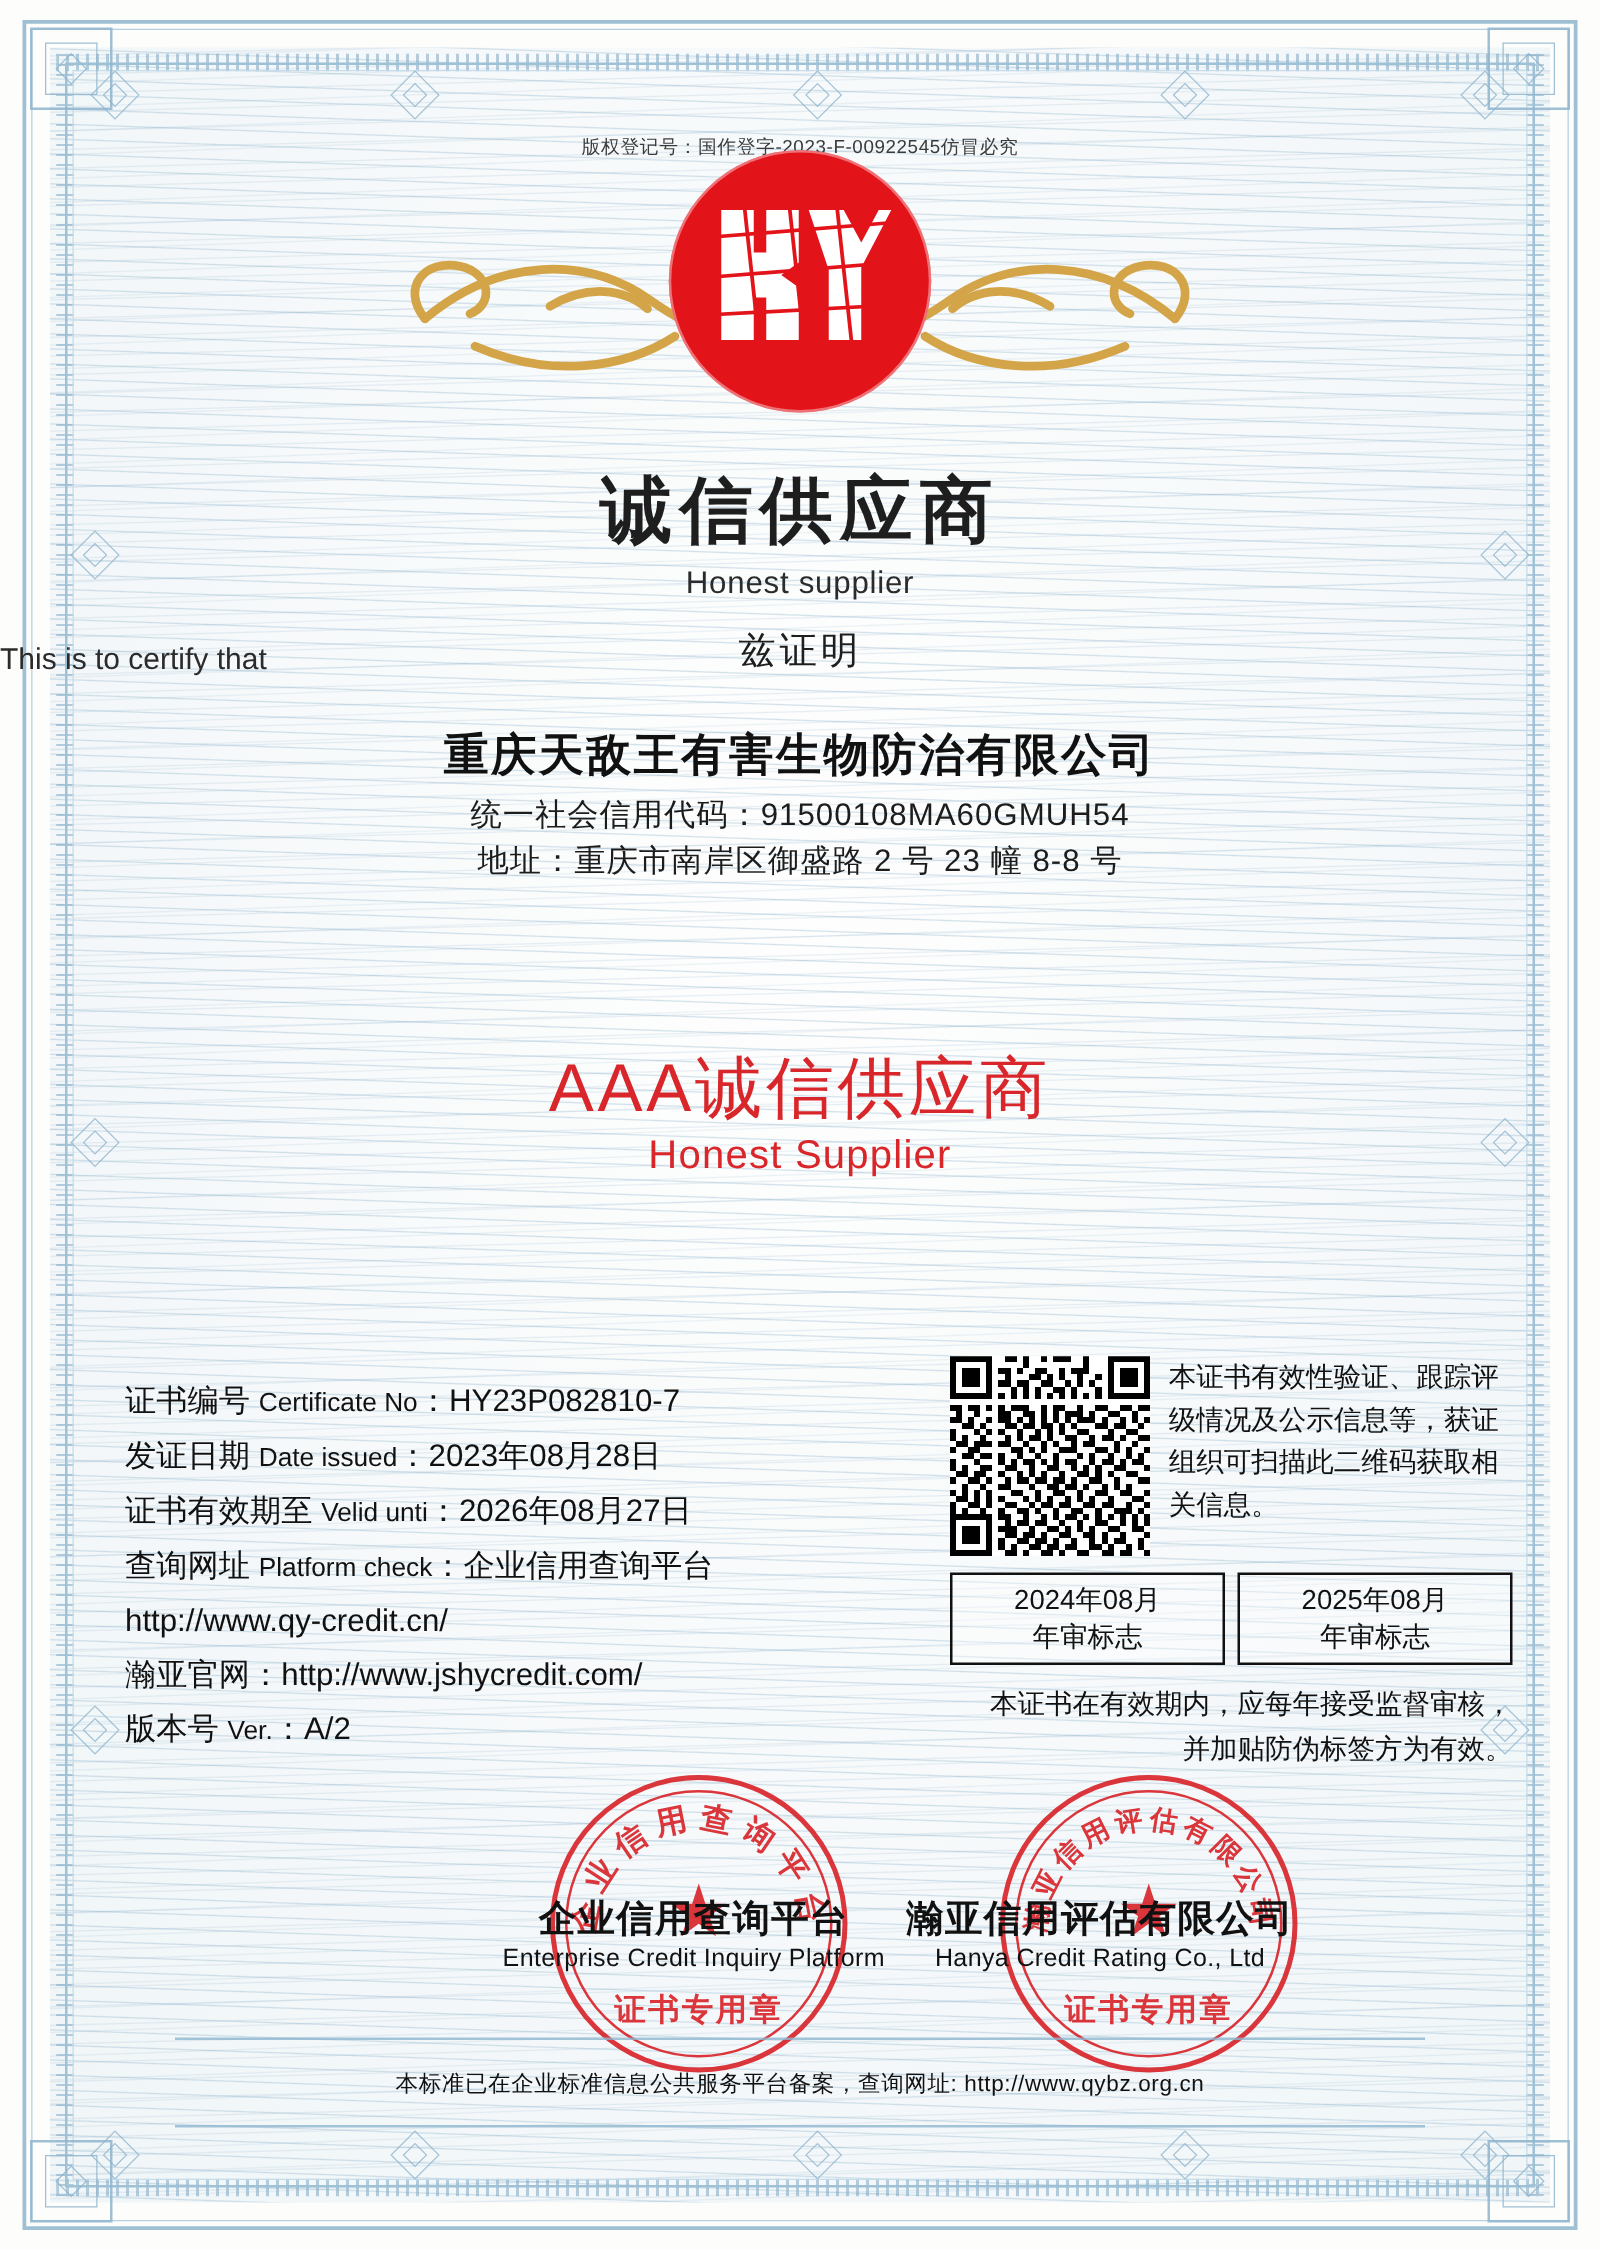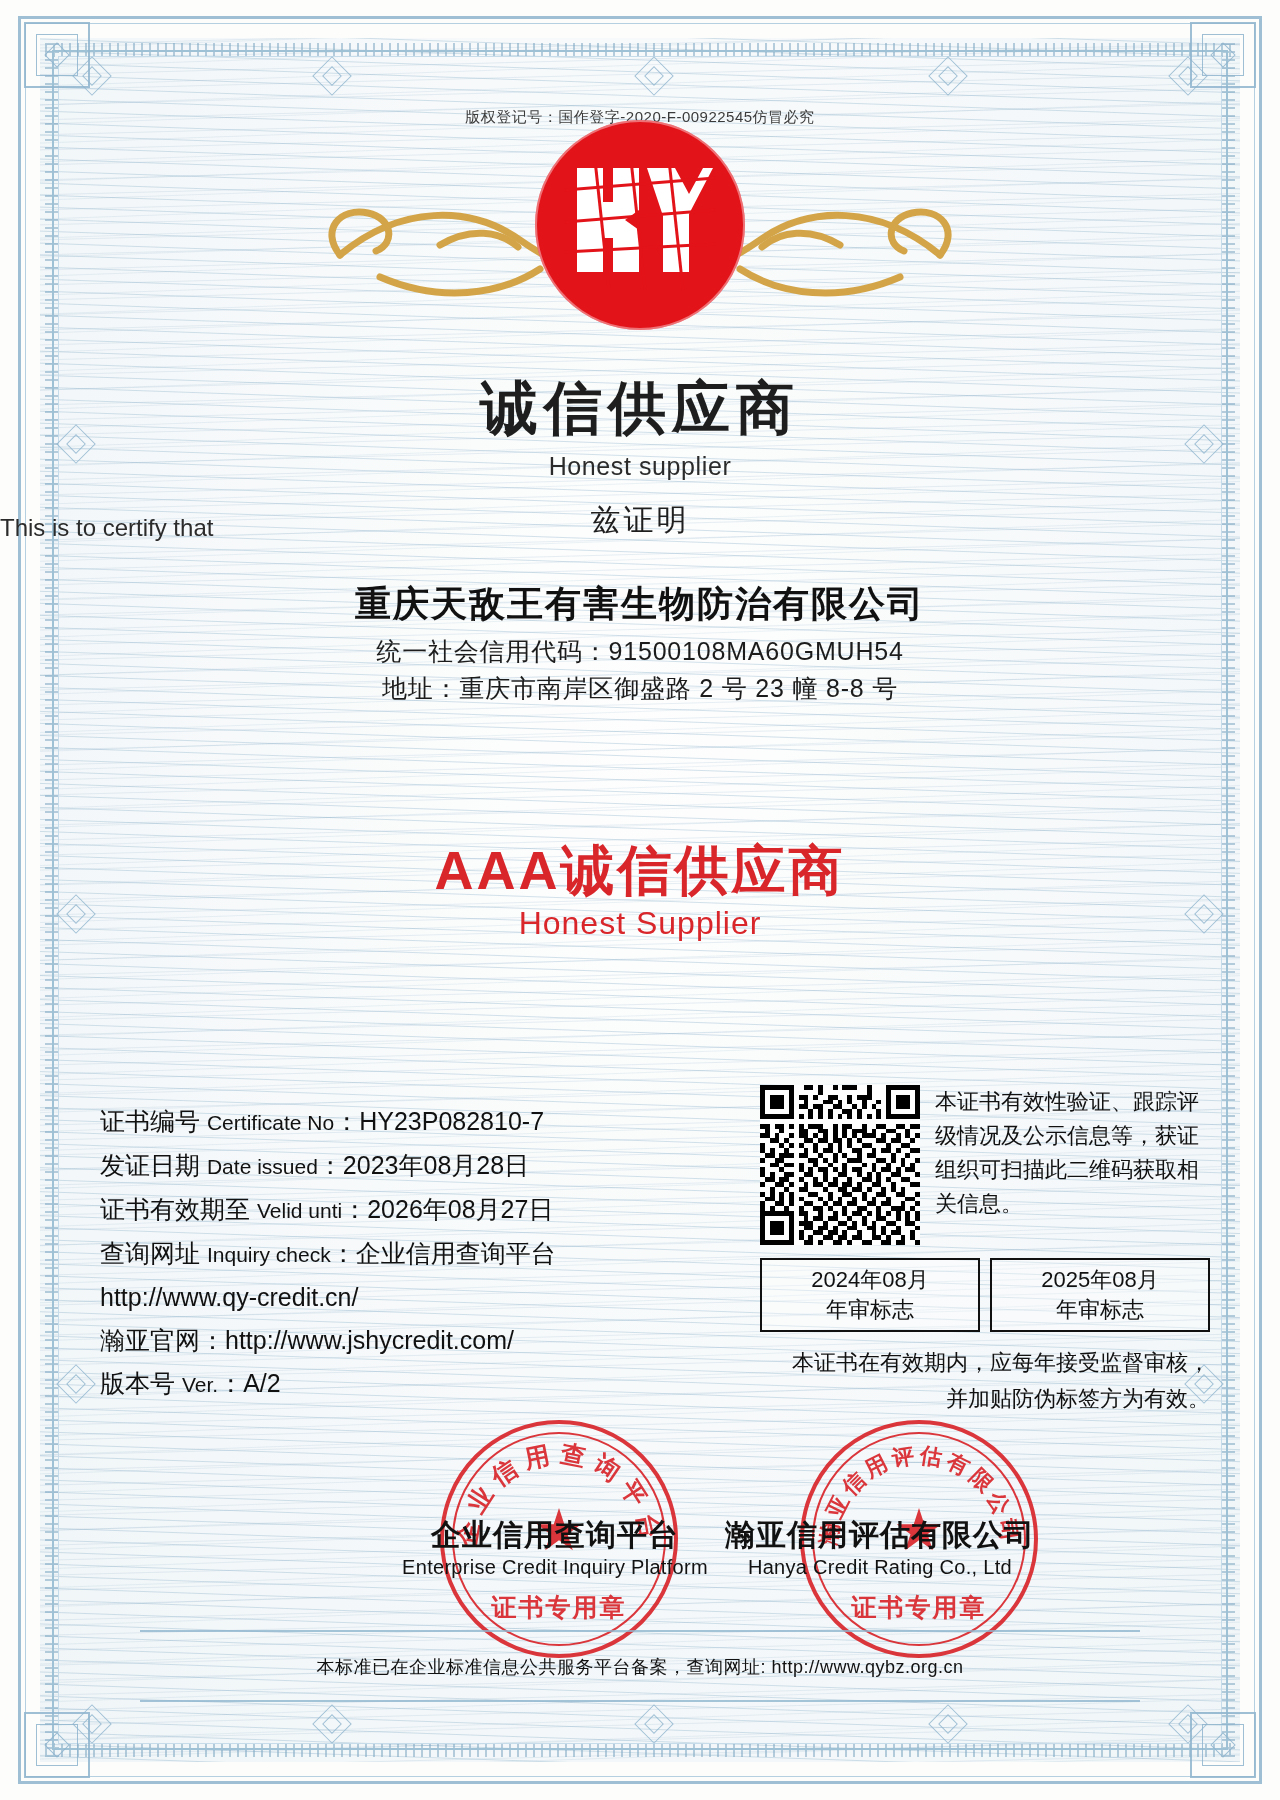--- a/index.html
+++ b/index.html
@@ -155,21 +155,21 @@
     position:absolute;top:635px;width:100%;text-align:center;
     font-size:25px;color:#1c1c1c;letter-spacing:.8px;
   }
   .address{
     position:absolute;top:672px;width:100%;text-align:center;
     font-size:25px;color:#1c1c1c;letter-spacing:.8px;
   }
 
   .award-cn{
     position:absolute;top:835px;width:100%;text-align:center;
-    font-size:54px;font-weight:700;color:#d8262b;letter-spacing:3px;
+    font-size:54px;font-weight:400;color:#d8262b;letter-spacing:3px;
   }
   .award-en{
     position:absolute;top:905px;width:100%;text-align:center;
     font-size:32px;color:#d8262b;letter-spacing:1px;
   }
 
   
   .info{
     position:absolute;left:100px;top:1100px;width:600px;
     font-size:25px;line-height:43px;color:#111;
@@ -273,21 +273,21 @@
   <div class="edge-medal" style="right:78px;bottom:62px;"></div>
   <div class="edge-medal" style="left:62px;top:430px;"></div>
   <div class="edge-medal" style="left:62px;top:900px;"></div>
   <div class="edge-medal" style="left:62px;top:1370px;"></div>
   <div class="edge-medal" style="right:62px;top:430px;"></div>
   <div class="edge-medal" style="right:62px;top:900px;"></div>
   <div class="edge-medal" style="right:62px;top:1370px;"></div>
 
   <div class="content">
 
-    <div class="copyright">版权登记号：国作登字-2020-F-00922545仿冒必究</div>
+    <div class="copyright">版权登记号：国作登字-2023-F-00922545仿冒必究</div>
 
     <svg class="flourish" viewBox="0 0 1000 130">
       <g fill="none" stroke="#d4a548" stroke-width="7" stroke-linecap="round">
         <path d="M200 70 C260 20, 330 20, 380 55 C410 76, 430 84, 455 80"></path>
         <path d="M200 70 C180 45, 200 22, 228 28 C252 33, 256 58, 236 66"></path>
         <path d="M240 92 C300 118, 360 110, 400 84"></path>
         <path d="M300 60 C330 42, 360 46, 378 62"></path>
         <path d="M800 70 C740 20, 670 20, 620 55 C590 76, 570 84, 545 80"></path>
         <path d="M800 70 C820 45, 800 22, 772 28 C748 33, 744 58, 764 66"></path>
         <path d="M760 92 C700 118, 640 110, 600 84"></path>
@@ -335,21 +335,21 @@
       <div>
         <span class="lbl-cn">发证日期</span>
         <span class="lbl-en">Date issued</span><span class="lbl-cn">：</span><span class="val">2023年08月28日</span>
       </div>
       <div>
         <span class="lbl-cn">证书有效期至</span>
         <span class="lbl-en">Velid unti</span><span class="lbl-cn">：</span><span class="val">2026年08月27日</span>
       </div>
       <div>
         <span class="lbl-cn">查询网址</span>
-        <span class="lbl-en">Inquiry check</span><span class="lbl-cn">：</span><span class="val">企业信用查询平台</span>
+        <span class="lbl-en">Platform check</span><span class="lbl-cn">：</span><span class="val">企业信用查询平台</span>
       </div>
       <div>http://www.qy-credit.cn/</div>
       <div>
         <span>瀚亚官网：</span><span>http://www.jshycredit.com/</span>
       </div>
       <div>
         <span class="lbl-cn">版本号</span>
         <span class="lbl-en">Ver.</span>：<span class="val">A/2</span>
       </div>
     </div>

